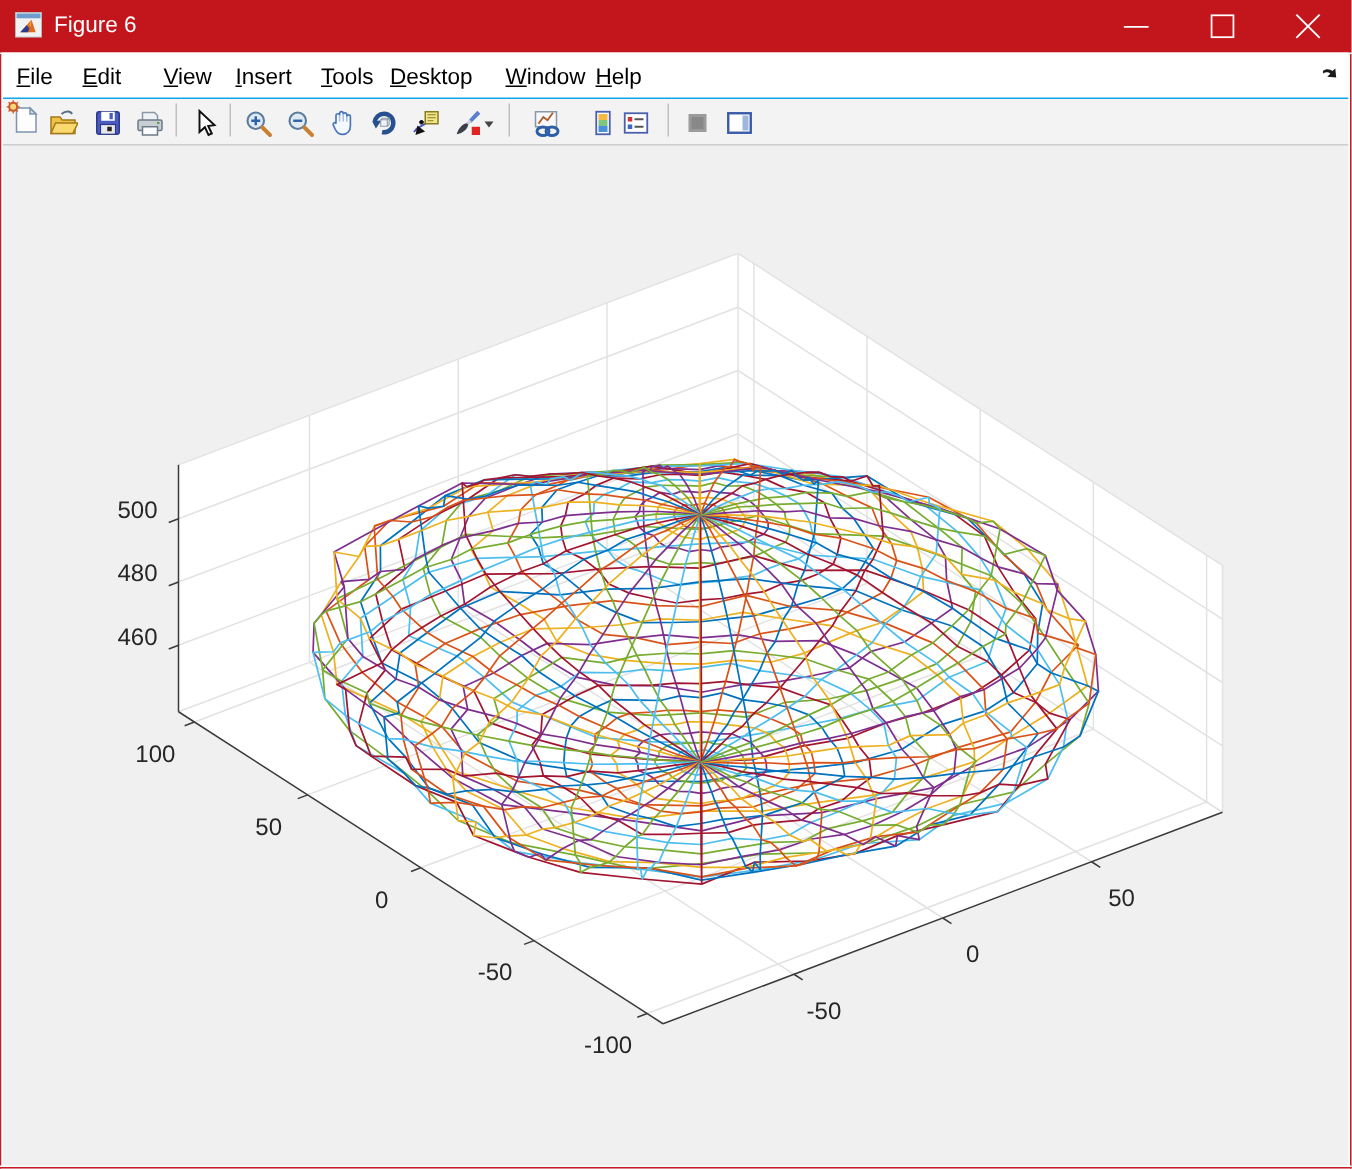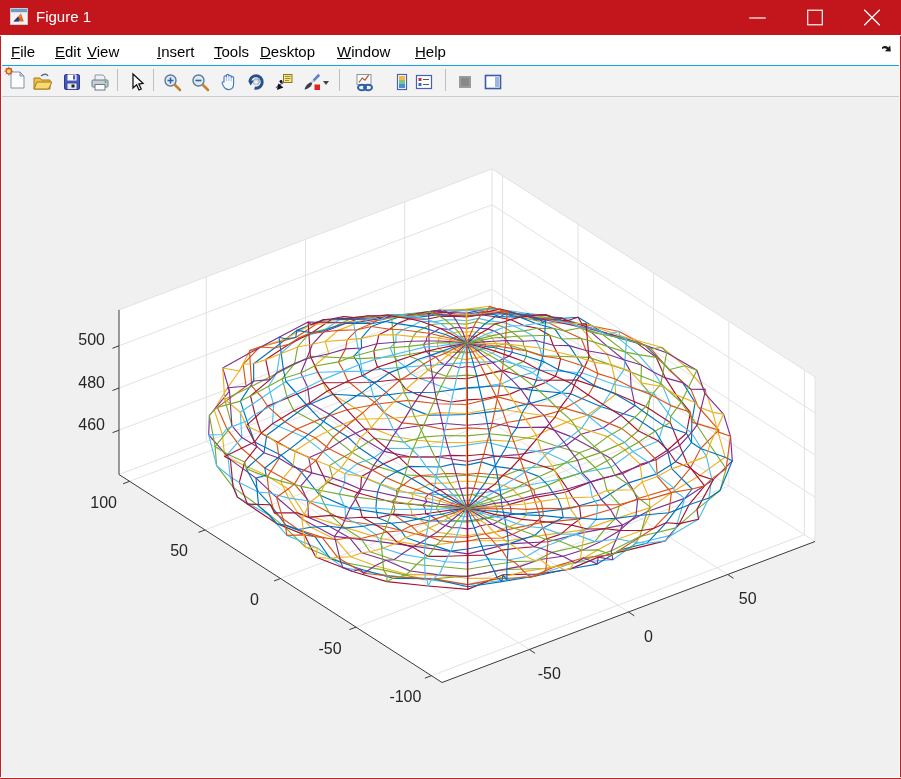--- a/index.html
+++ b/index.html
@@ -23,40 +23,40 @@
 <body>
 <div class="canvas"></div>
 <div class="titlebar">
  <svg class="title-ico" viewBox="0 0 18 17">
   <rect x="0" y="0" width="18" height="17" fill="#f2f2f2" stroke="#a5a5a5" stroke-width="1"></rect>
   <rect x="1" y="1" width="16" height="3.2" fill="#6d9ccd"></rect>
   <path d="M3.5 13.5 L11 5.2 L13.8 13.5 Z" fill="#e06b1f"></path>
   <path d="M3.5 13.5 L7.8 8.8 L9.6 11 L8.6 13.5 Z" fill="#2b3a8c"></path>
   <path d="M11 5.2 L9.4 8.6 L10.4 9.8 Z" fill="#f2a93b"></path>
  </svg>
- <div class="title-txt">Figure 1</div>
+ <div class="title-txt">Figure 6</div>
  <svg class="winbtn" style="left:734px" viewBox="0 0 46 36">
       <line x1="15" y1="18.5" x2="32" y2="18.5" stroke="#fff" stroke-width="1.2"></line>
     </svg>
  <svg class="winbtn" style="left:792px" viewBox="0 0 46 36">
       <rect x="15.5" y="10.5" width="15" height="15" fill="none" stroke="#fff" stroke-width="1.2"></rect>
     </svg>
  <svg class="winbtn" style="left:849px" viewBox="0 0 46 36">
       <path d="M15 10 L31 26 M31 10 L15 26" stroke="#fff" stroke-width="1.3"></path>
     </svg>
 </div>
 <div class="menubar">
  <span class="menu" style="left:10px"><u>F</u>ile</span>
  <span class="menu" style="left:54px"><u>E</u>dit</span>
- <span class="menu" style="left:86px"><u>V</u>iew</span>
+ <span class="menu" style="left:108px"><u>V</u>iew</span>
  <span class="menu" style="left:156px"><u>I</u>nsert</span>
  <span class="menu" style="left:213px"><u>T</u>ools</span>
  <span class="menu" style="left:259px"><u>D</u>esktop</span>
  <span class="menu" style="left:336px"><u>W</u>indow</span>
- <span class="menu" style="left:414px"><u>H</u>elp</span>
+ <span class="menu" style="left:396px"><u>H</u>elp</span>
  <svg style="position:absolute;right:7px;top:9px;width:11px;height:11px" viewBox="0 0 11 11">
       <path d="M1 3.2 C3 1.6 5.5 1.8 7.3 3.4 L9.2 1.6 L9.8 7.6 L3.8 7.2 L5.9 5.2 C4.6 4.0 2.8 3.9 1 5.0 Z" fill="#1a1a1a"></path>
     </svg>
 </div>
 <div class="toolbar">
  <svg class="ticon" style="left:3px;top:0px;width:23px;height:24px" viewBox="0 0 23 24">
    <path d="M7 6 h9 l4 4 v12 h-13 z" fill="#fdfdfd" stroke="#7e94ad" stroke-width="1"></path>
    <path d="M16 6 l4 4 h-4 z" fill="#cfd9e4" stroke="#7e94ad" stroke-width="1"></path>
    <circle cx="4.8" cy="5.2" r="2.7" fill="#f7d57a" stroke="#cc5a28" stroke-width="1.4"></circle>
    <path d="M4.8 0.8 v1.4 M4.8 8.2 v1.4 M0.4 5.2 h1.4 M7.8 5.2 h1.4 M1.7 2.1 l1 1 M6.9 7.3 l1 1 M7.9 2.1 l-1 1 M2.7 7.3 l-1 1" stroke="#cc5a28" stroke-width="0.9"></path>

